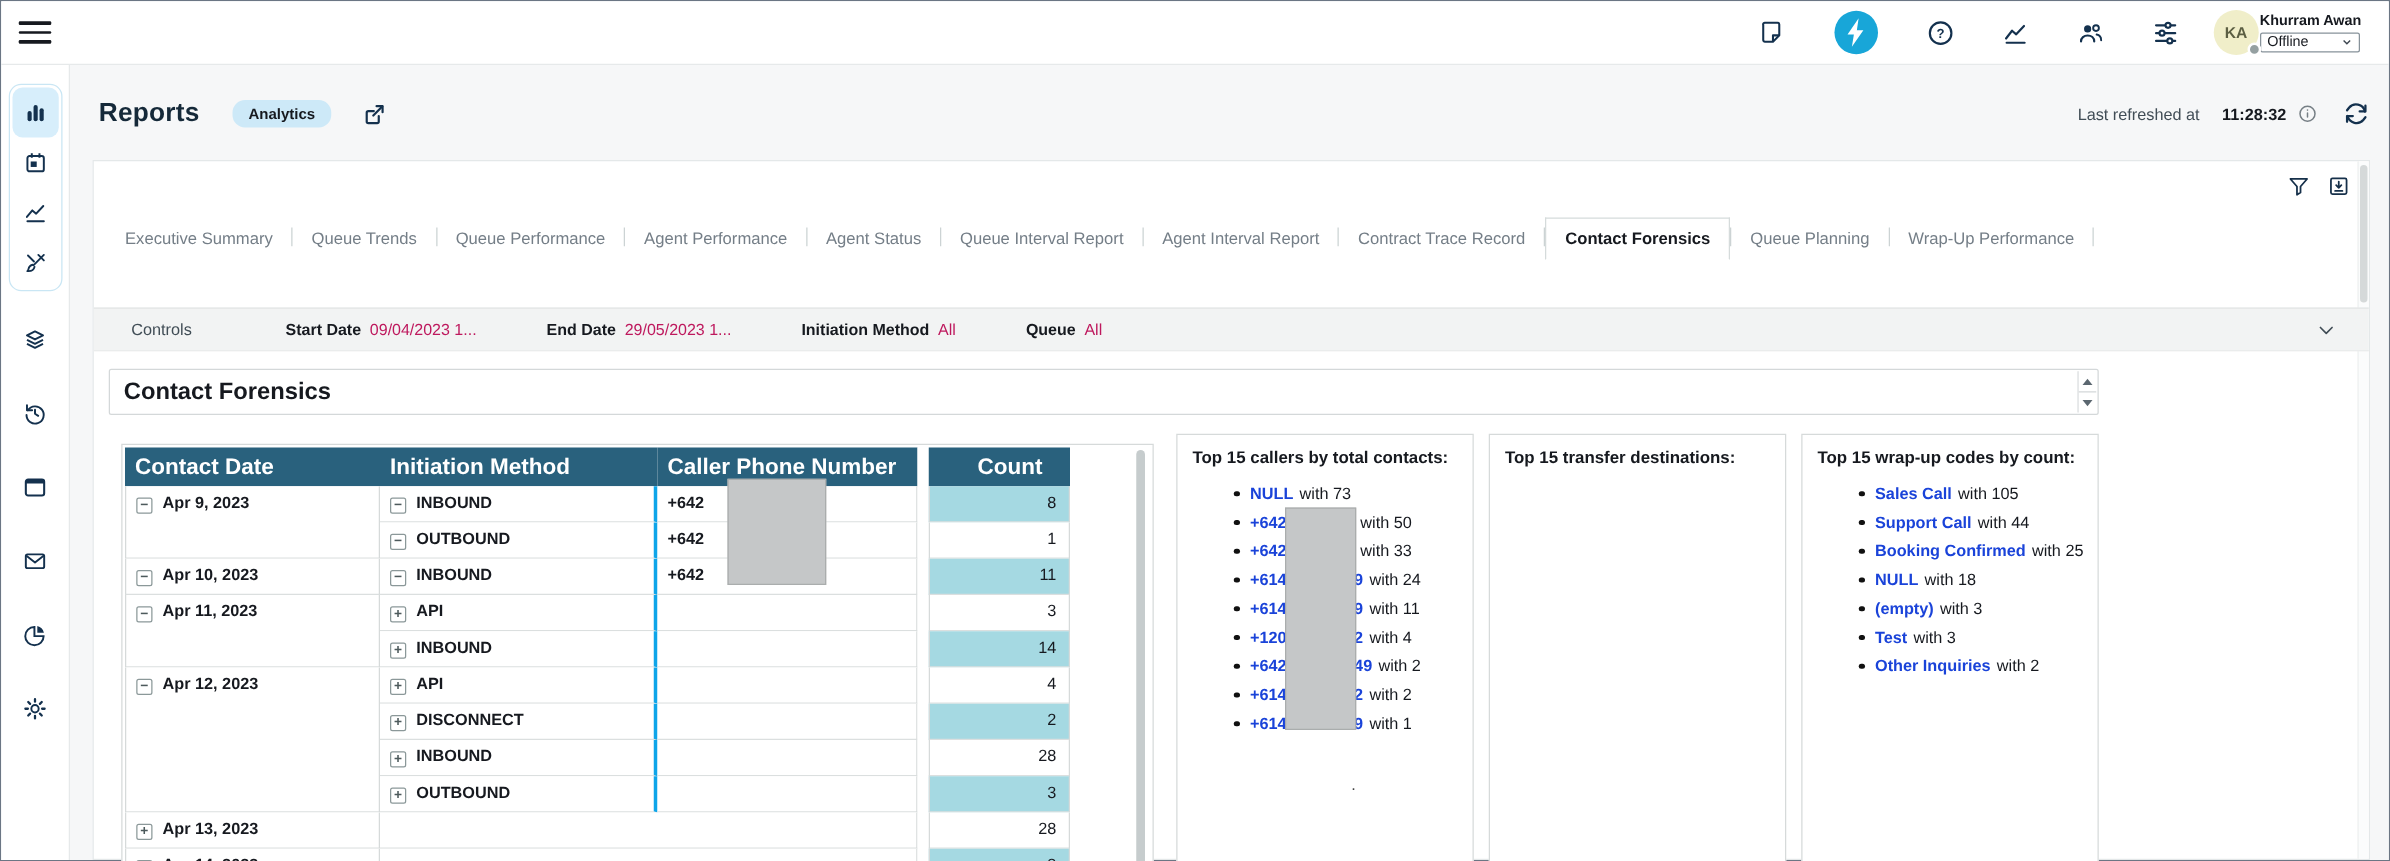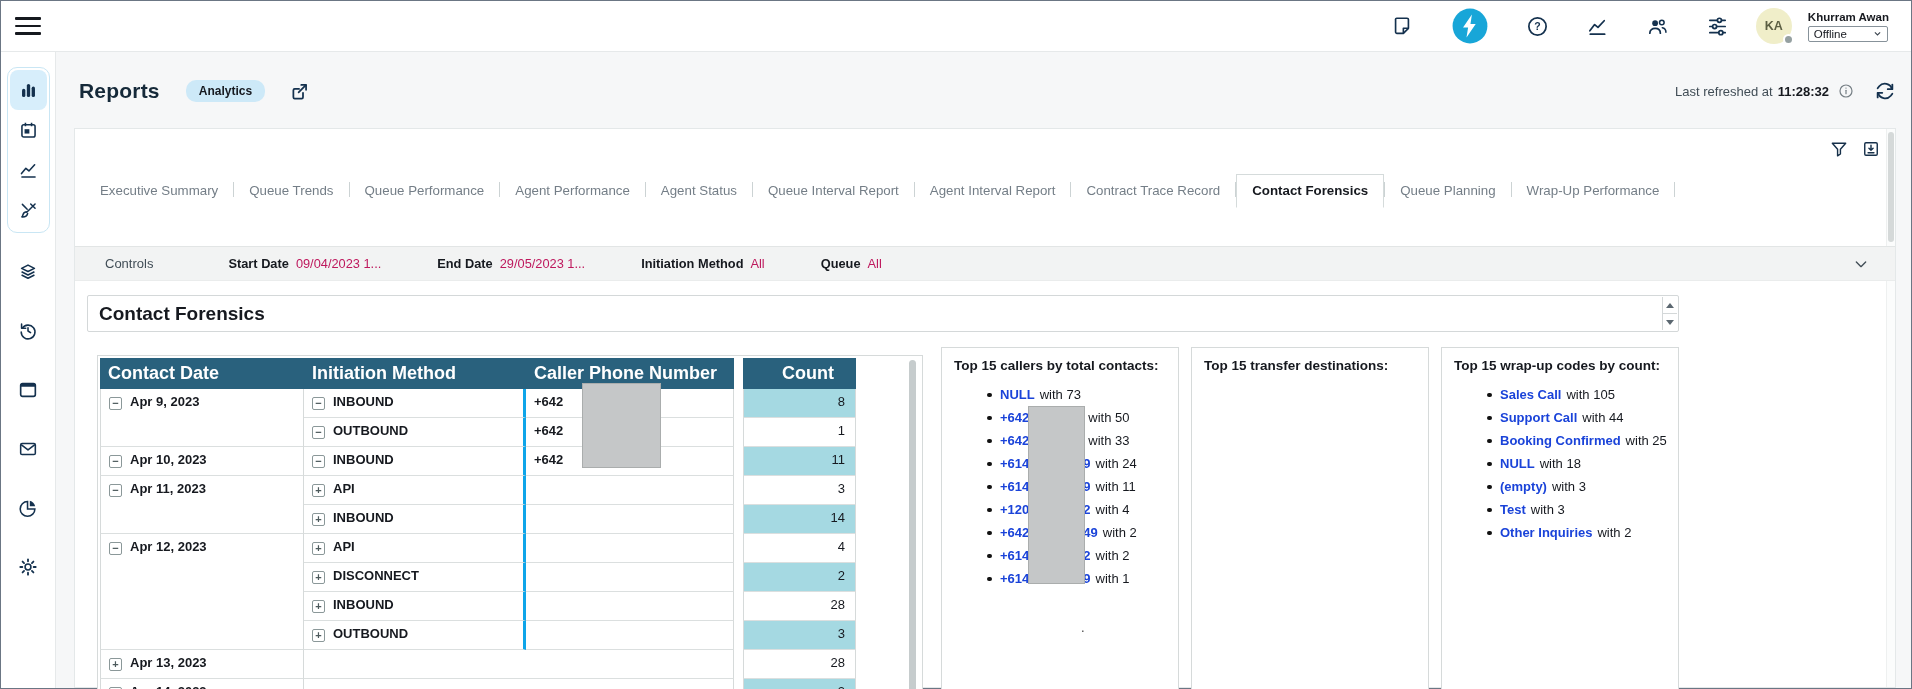--- a/index.html
+++ b/index.html
@@ -9,41 +9,41 @@
   
   .topbar { height:51px; flex:0 0 51px; background:#fff; border-bottom:1px solid #e6e9ea; display:flex; align-items:center; padding:0 22px 0 14px; }
   .hamburger { width:26px; height:26px; display:flex; flex-direction:column; justify-content:center; gap:5px; cursor:pointer; }
   .hamburger span { display:block; height:2.5px; background:#16191f; border-radius:1px; }
   .topbar-right { margin-left:auto; display:flex; align-items:center; }
   .tb-icon { width:24px; height:24px; display:flex; align-items:center; justify-content:center; margin-left:36px; cursor:pointer; }
   .tb-icon.circle { width:40px; height:40px; }
   .userbox { display:flex; align-items:center; margin-left:26px; }
   .avatar { position:relative; width:36px; height:36px; border-radius:50%; background:#f0eec9; color:#5c5f43; font-size:12.5px; font-weight:bold; display:flex; align-items:center; justify-content:center; }
   .presence-dot { position:absolute; right:-2px; bottom:-1px; width:11px; height:11px; border-radius:50%; background:#95a0a1; border:2px solid #fff; }
-  .user-meta { margin-left:16px; }
+  .user-meta { margin-left:1px; }
   .user-name { font-size:11.5px; font-weight:bold; color:#16191f; }
   .status-select { margin-top:3px; width:80px; border:1px solid #87929a; border-radius:2px; background:#fff; font-size:11.5px; color:#16191f; padding:1px 5px; display:flex; align-items:center; justify-content:space-between; cursor:pointer; }
 
   
   .shell { flex:1; display:flex; min-height:0; }
   .sidebar { width:55px; flex:0 0 55px; background:#fff; border-right:1px solid #e6e9ea; padding-top:15px; }
   .nav-group { width:43px; margin:0 auto; border:1px solid #c9e6f4; border-radius:10px; padding:2px; }
   .nav-item { height:40px; border-radius:8px; display:flex; align-items:center; justify-content:center; cursor:pointer; }
   .nav-item.active { background:#d7eefb; }
   .side-item { height:59px; display:flex; align-items:center; justify-content:center; cursor:pointer; }
   .side-item.first { margin-top:9px; }
 
   
   .main { flex:1; background:#f6f7f8; display:flex; flex-direction:column; min-width:0; }
   .page-head { height:64px; flex:0 0 64px; display:flex; align-items:center; padding:14px 15px 0 23px; }
   .page-title { font-size:21px; font-weight:bold; color:#152939; letter-spacing:.2px; }
   .badge { margin-left:26px; background:#cde9f8; color:#16191f; font-size:12px; font-weight:bold; padding:4px 13px; border-radius:10px; }
   .ext-link { margin-left:24px; cursor:pointer; display:flex; }
   .refresh-area { margin-left:auto; display:flex; align-items:center; font-size:13px; color:#414d56; }
-  .refresh-area b { color:#16191f; margin-left:5px; }
+  .refresh-area b { color:#16191f; margin-left:18px; }
   .info-icon { margin-left:9px; display:flex; cursor:pointer; }
   .refresh-icon { margin-left:20px; display:flex; cursor:pointer; }
 
   .card { flex:1; margin:12px 15px 0 18px; background:#fff; border:1px solid #e4e8e9; position:relative; min-height:0; }
   .card-tools { position:absolute; top:10px; right:14px; display:flex; gap:12px; }
   .card-tools > span { cursor:pointer; display:flex; }
 
   
   .tabs { margin-top:46px; height:32px; padding-left:10px; display:flex; align-items:flex-end; position:relative; z-index:2; }
   .tab { font-size:13.3px; color:#747e87; padding:8px 15px 9px; cursor:pointer; white-space:nowrap;text-align:right; }

